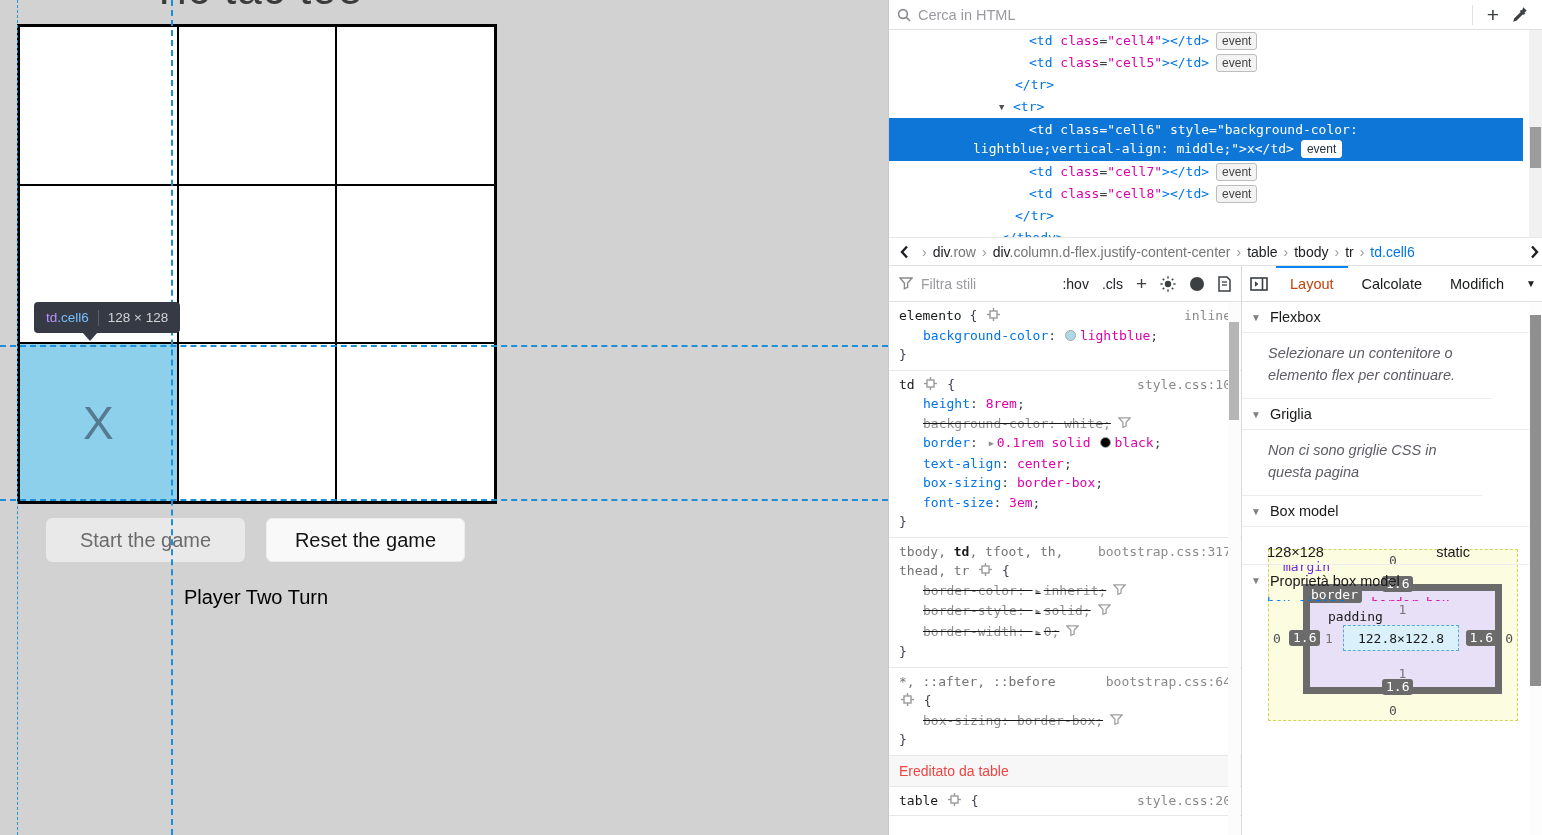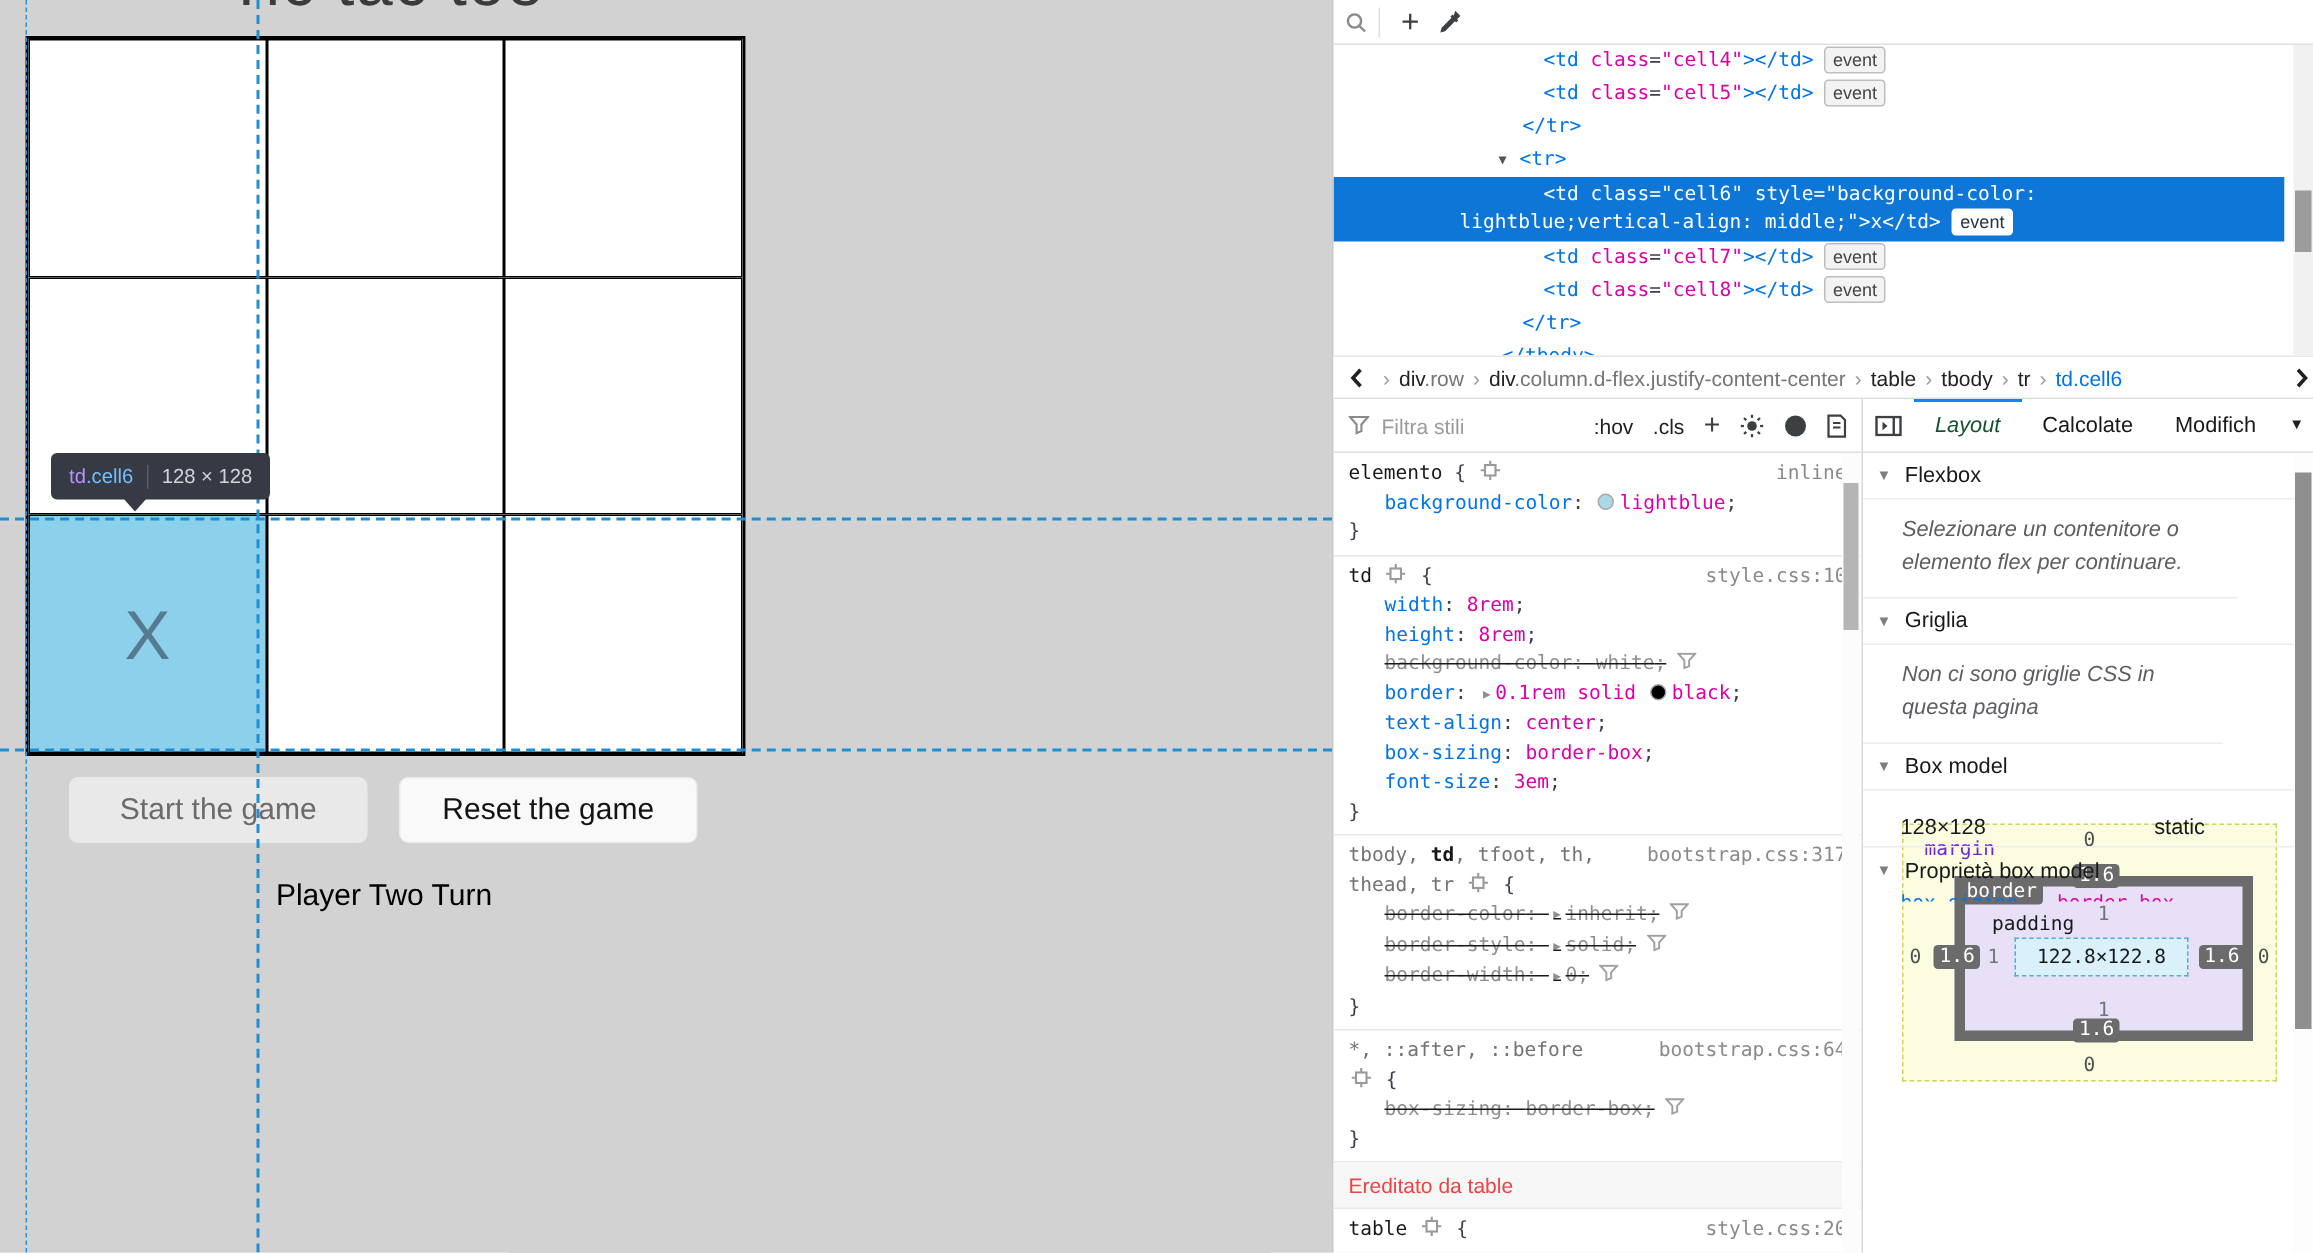--- a/index.html
+++ b/index.html
@@ -67,21 +67,21 @@
   .crumb.sel .bc-tag, .crumb.sel .bc-cls { color:#0074e8; }
   .bc-right { position:absolute; right:2px; top:0; bottom:0; display:flex; align-items:center; background:#fff; }
 
   
   .toolrow { position:absolute; left:0; top:266px; width:352px; height:36px; border-bottom:1px solid #e0e0e0; display:flex; align-items:center; padding:0 10px; gap:13px; }
   .toolrow .ph { color:#9a9aa0; font-size:14px; flex:1; margin-left:-5px; }
   .pseudo { color:#202124; font-size:14px; }
   .tool-plus { font-size:19px; color:#3c4043; }
   .tabsrow { position:absolute; left:352px; top:266px; right:0; height:36px; border-bottom:1px solid #e0e0e0; border-left:1px solid #d7d7d7; display:flex; align-items:center; }
   .tab { position:relative; height:36px; display:flex; align-items:center; padding:0 14px; font-size:14.5px; color:#18191a; white-space:nowrap; overflow:hidden; }
-  .tab.active { color:#14532d;font-style:italic; }
+  .tab.active { color:#c2410c; }
   .tab.active:before { content:""; position:absolute; left:0; top:0; right:0; height:2px; background:#0a84ff; }
   .panel-dd { position:absolute; right:6px; font-size:10px; color:#202124; }
 
   
   .rules { position:absolute; left:0; top:302px; width:352px; height:533px; overflow:hidden; font-size:13px; line-height:19.5px; }
   .rule { padding:4px 10px 5px; border-bottom:1px solid #e8e8e8; }
   .r-line { white-space:nowrap; }
   .r-line.decl { padding-left:24px; }
   .loc { float:right; color:#8a8a8a; margin-left:8px; }
   .tk-s { color:#18191a; } .tk-sb { color:#18191a; font-weight:700; } .tk-sd { color:#737373; }
@@ -156,20 +156,21 @@
   <div class="status">Player Two Turn</div>
 </div>
 
 <div class="devtools">
 
   <div class="searchrow">
     <svg width="14" height="14" viewBox="0 0 14 14">
         <circle cx="6" cy="6" r="4.4" fill="none" stroke="#8a8a8e" stroke-width="1.6"></circle>
         <line x1="9.4" y1="9.4" x2="13" y2="13" stroke="#8a8a8e" stroke-width="1.6"></line>
       </svg>
+    <span class="ph">Cerca in HTML</span>
     <span class="s-div"></span>
     <span class="plus icon-btn">+</span>
     <span class="icon-btn">
       <svg width="17" height="17" viewBox="0 0 17 17">
           <path d="M12.2 1.2 l3.4 3.4 -2.2 2.2 .8 .8 -1.4 1.4 -.8 -.8 -6.6 6.6 -3.2 .9 .9 -3.2 6.6 -6.6 -.8 -.8 1.4 -1.4 .8 .8z" fill="#3c4043"></path>
         </svg>
     </span>
   </div>
 
   <div class="tree mono">
@@ -294,21 +295,20 @@
       <div class="rule">
         <div class="r-line hdr"><span class="loc">style.css:10</span><span class="tk-s">td </span><svg class="target-ico" width="13" height="13" viewBox="0 0 13 13">
             <rect x="3" y="3" width="7" height="7" fill="none" stroke="#9a9a9a" stroke-width="1.4"></rect>
             <g stroke="#9a9a9a" stroke-width="1.4">
               <line x1="6.5" y1="0" x2="6.5" y2="3"></line>
               <line x1="6.5" y1="10" x2="6.5" y2="13"></line>
               <line x1="0" y1="6.5" x2="3" y2="6.5"></line>
               <line x1="10" y1="6.5" x2="13" y2="6.5"></line>
             </g>
           </svg><span class="tk-p"> {</span></div>
-        <div class="r-line decl"><span><span class="tk-name">width</span><span class="tk-p">: </span><span class="tk-value">8rem</span><span class="tk-p">;</span></span></div>
         <div class="r-line decl"><span><span class="tk-name">height</span><span class="tk-p">: </span><span class="tk-value">8rem</span><span class="tk-p">;</span></span></div>
         <div class="r-line decl"><span class="struck"><span class="tk-name">background-color</span><span class="tk-p">: </span><span class="tk-value">white</span><span class="tk-p">;</span></span><svg class="funnel-ico" width="13" height="12" viewBox="0 0 13 12">
             <path d="M0.8 0.8h11.4L8.1 5.2v3.9l-3.2 1.3V5.2z" fill="none" stroke="#a0a0a0" stroke-width="1.3"></path>
           </svg></div>
         <div class="r-line decl"><span><span class="tk-name">border</span><span class="tk-p">: </span><span class="tk-arrow">▶</span><span class="tk-value">0.1rem solid </span><span class="swatch" style="background: rgb(0, 0, 0);"></span><span class="tk-value">black</span><span class="tk-p">;</span></span></div>
         <div class="r-line decl"><span><span class="tk-name">text-align</span><span class="tk-p">: </span><span class="tk-value">center</span><span class="tk-p">;</span></span></div>
         <div class="r-line decl"><span><span class="tk-name">box-sizing</span><span class="tk-p">: </span><span class="tk-value">border-box</span><span class="tk-p">;</span></span></div>
         <div class="r-line decl"><span><span class="tk-name">font-size</span><span class="tk-p">: </span><span class="tk-value">3em</span><span class="tk-p">;</span></span></div>
         <div class="r-line"><span class="tk-p">}</span></div>
       </div>

